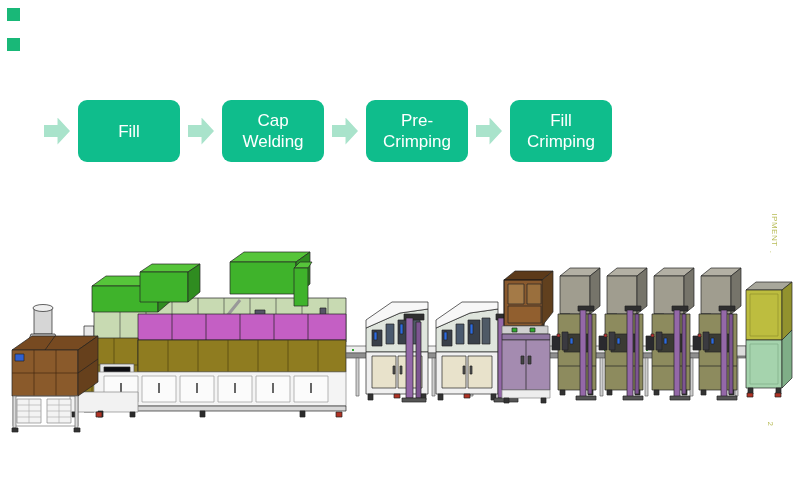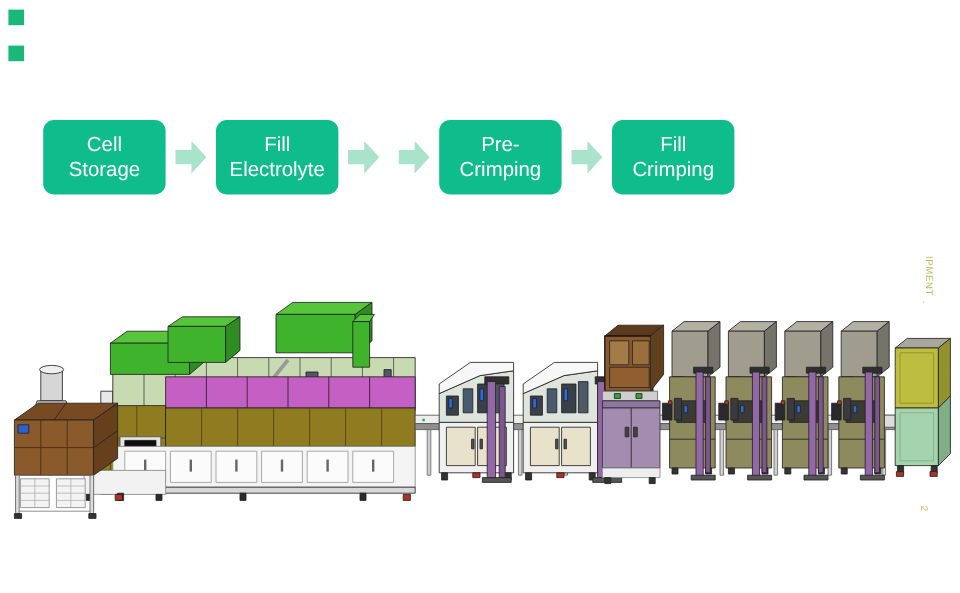--- a/index.html
+++ b/index.html
@@ -24,34 +24,33 @@
 </style>
 </head>
 <body>
 
 <div class="canvas">
 
   <div class="decor-sq sq1"></div>
   <div class="decor-sq sq2"></div>
 
   <div class="flow">
+    <div class="arrowbox">
+        <i class="chev"></i>
+      </div>
     <div class="step">
-      <span>Cell</span>
-      <span>Storage</span>
+      <span>Fill</span>
     </div>
     <div class="arrowbox">
         <i class="chev"></i>
       </div>
     <div class="step">
-      <span>Fill</span>
-      <span>Electrolyte</span>
+      <span>Cap</span>
+      <span>Welding</span>
     </div>
-    <div class="arrowbox">
-        <i class="chev"></i>
-      </div>
     <div class="arrowbox">
         <i class="chev"></i>
       </div>
     <div class="step">
       <span>Pre-</span>
       <span>Crimping</span>
     </div>
     <div class="arrowbox">
         <i class="chev"></i>
       </div>

